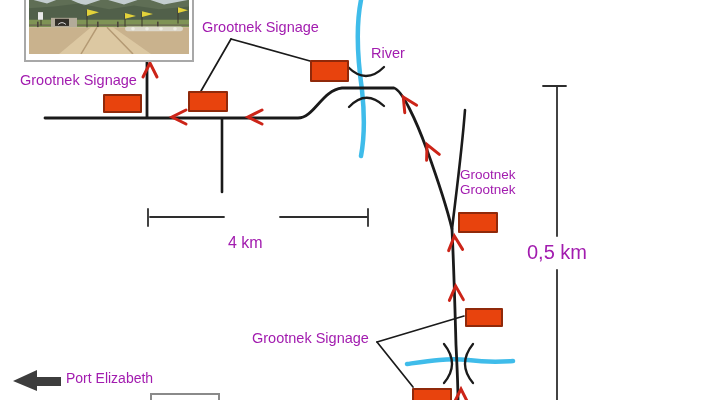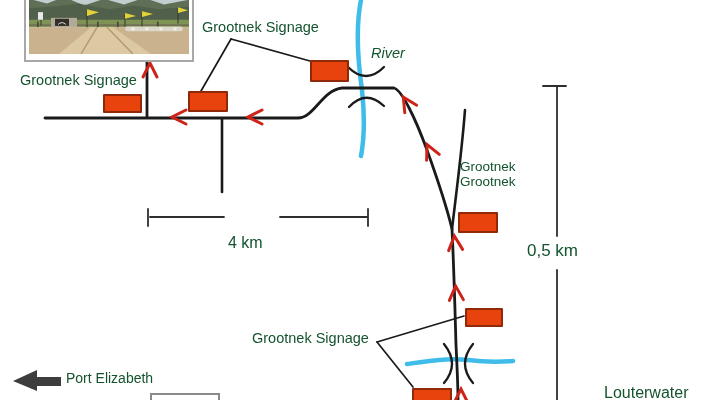--- a/index.html
+++ b/index.html
@@ -1,20 +1,20 @@
 <!DOCTYPE html>
 <html><head>
 <meta charset="utf-8">
 <style>
   html,body{margin:0;padding:0;background:#ffffff;}
   #stage{
     position:relative;width:720px;height:400px;background:#ffffff;
     overflow:hidden;font-family:"Liberation Sans",sans-serif;color:#242424;
   }
-  .lbl{position:absolute;white-space:nowrap;color:#14532d;line-height:1.08;}
+  .lbl{position:absolute;white-space:nowrap;color:#a21caf;line-height:1.08;}
   .signage{
     position:absolute;background:#e8430d;border:2px solid #90290a;
     box-sizing:border-box;border-radius:1px;
   }
   #photo-frame{
     position:absolute;left:24px;top:-10px;width:170px;height:72px;
     background:#ffffff;border:2px solid #a8a8a8;box-sizing:border-box;padding:3px 3px 6px 3px;
   }
   #photo-frame svg{display:block;width:100%;height:100%;}
   #map-svg{position:absolute;left:0;top:0;}
@@ -126,30 +126,29 @@
   <div class="signage" style="left:458px;top:212px;width:40px;height:21px;"></div>
   <div class="signage" style="left:465px;top:308px;width:38px;height:19px;"></div>
   <div class="signage" style="left:412px;top:388px;width:40px;height:18px;"></div>
 
   <div id="cutoff-box"></div>
 
   <div class="lbl" style="left:20px;top:73px;font-size:14.5px;">Grootnek Signage</div>
 
   <div class="lbl" style="left:202px;top:20px;font-size:14.5px;">Grootnek Signage</div>
 
-  <div class="lbl" style="left:371px;top:46px;font-size:14.5px;font-style:italic;">River</div>
+  <div class="lbl" style="left:371px;top:46px;font-size:14.5px;">River</div>
 
-  <div class="lbl" style="left:460px;top:160px;font-size:13.5px;">
+  <div class="lbl" style="left:460px;top:168px;font-size:13.5px;">
     <span>Grootnek</span><br>
     <span>Grootnek</span>
   </div>
 
   <div class="lbl" style="left:252px;top:331px;font-size:14.5px;">Grootnek Signage</div>
 
   <div class="lbl" style="left:228px;top:207px;font-size:16px;margin-top:27px;">4 km</div>
 
-  <div class="lbl" style="left:527px;top:242px;font-size:17px;">0,5 km</div>
+  <div class="lbl" style="left:527px;top:242px;font-size:20px;">0,5 km</div>
 
   <div class="lbl" style="left:66px;top:371px;font-size:14px;text-align:right;">Port Elizabeth</div>
 
-  <div class="lbl" style="left:604px;top:384px;font-size:16px;">Louterwater</div>
 
 </div>
 
 </body></html>

